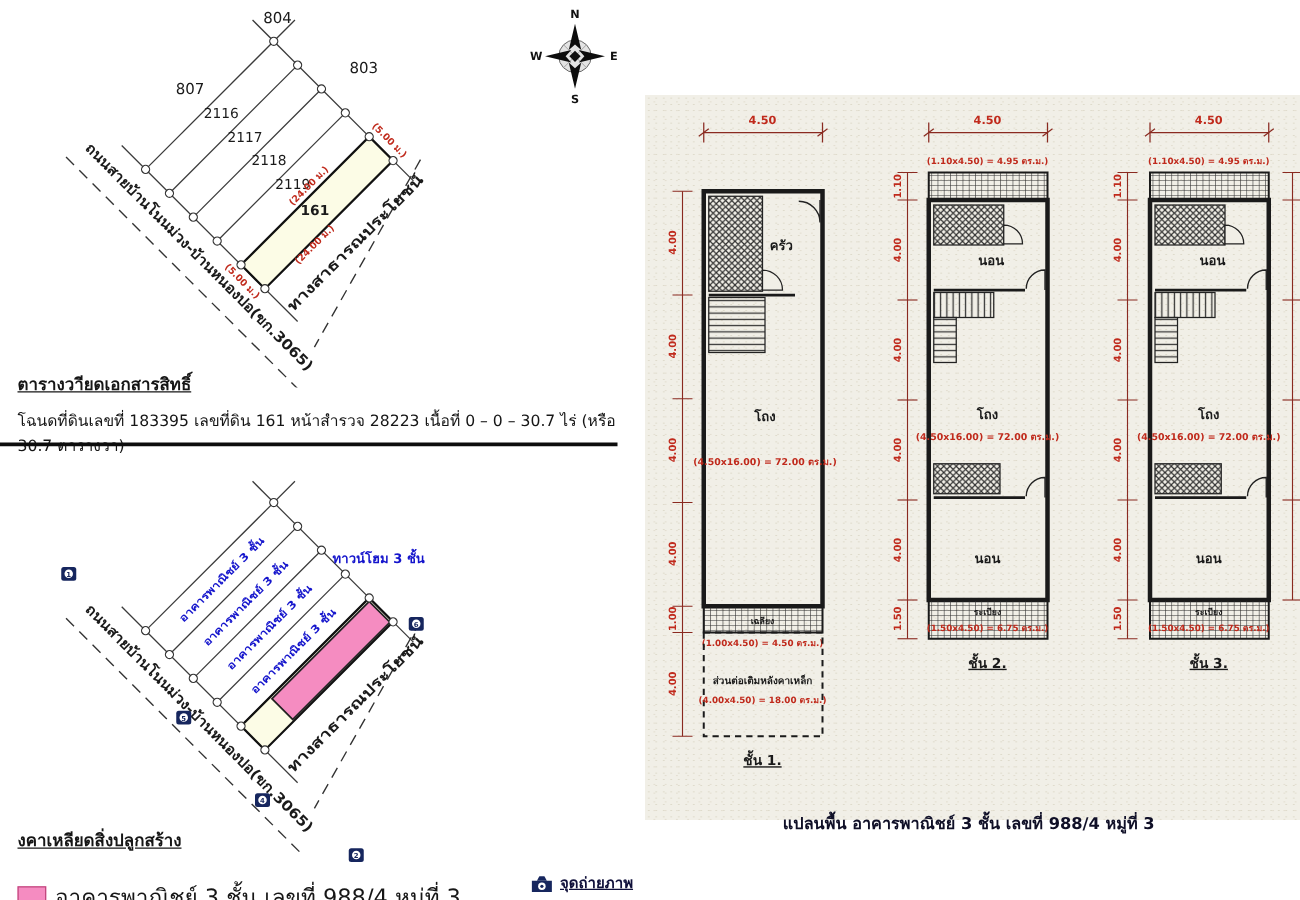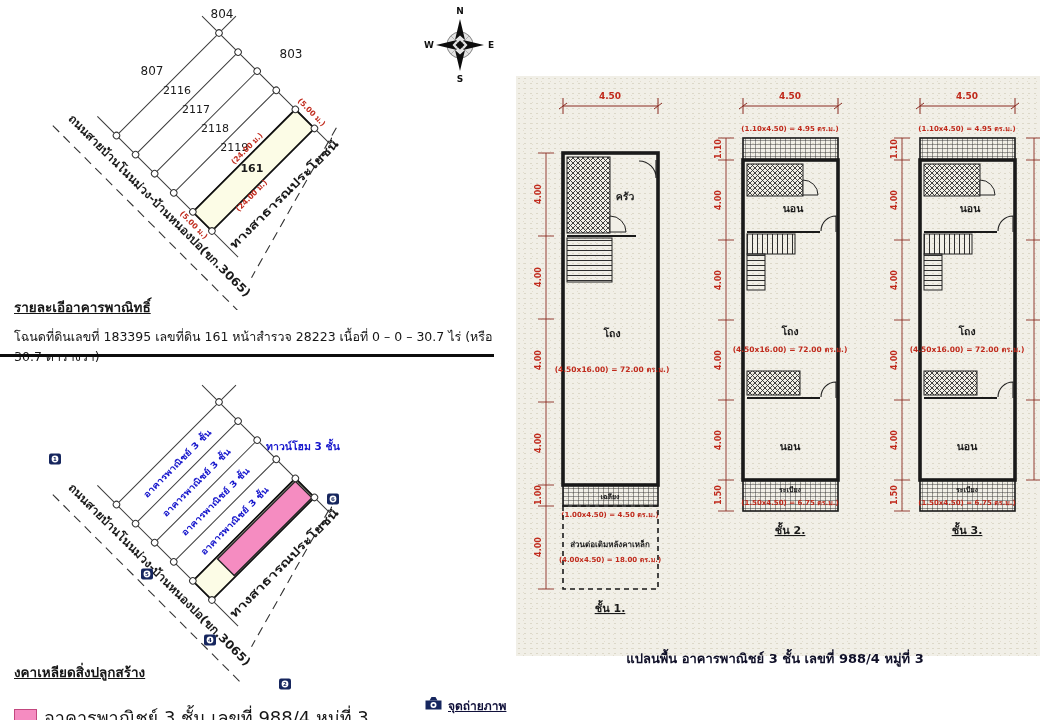--- a/index.html
+++ b/index.html
@@ -6,21 +6,21 @@
   .canvas{position:relative;width:1040px;height:720px;background:#ffffff;overflow:hidden;
           font-family:"DejaVu Sans","Liberation Sans",sans-serif;color:#111;}
   .abs{position:absolute;}
   .deed-details{left:14px;top:296px;width:490px;}
   .sec-heading{font-size:13.5px;font-weight:bold;text-decoration:underline;color:#161616;}
   .deed-body{font-size:12.5px;margin-top:9px;color:#161616;}
   .divider{left:0;top:354px;width:494px;height:3px;background:#0d0d0d;}
   .legend{left:14px;top:661px;width:360px;}
   .legend-row{display:flex;align-items:center;margin-top:20px;font-size:18px;color:#161616;}
   .swatch{width:21px;height:15px;border:1.2px solid #c2487f;margin-right:7px;}
-  .photo-note{left:424px;top:696px;display:flex;align-items:flex-start;gap:5px;}
+  .photo-note{left:424px;top:696px;display:flex;align-items:flex-end;gap:5px;}
   .photo-note span{font-size:12px;font-weight:bold;text-decoration:underline;color:#10103a;}
   .scan-panel{left:516px;top:76px;width:524px;height:580px;background:#f1efe7;
      background-image:radial-gradient(#dcd8c8 0.6px,transparent 0.7px),radial-gradient(#e2ddcf 0.5px,transparent 0.6px);
      background-size:6px 5px,9px 7px;background-position:0 0,3px 2px;}
   .plan-caption{left:545px;top:620px;width:460px;text-align:center;font-size:13px;font-weight:bold;color:#101028;margin-top:28px;}
   svg text{font-family:"DejaVu Sans","Liberation Sans",sans-serif;}
   .red{fill:#c02a1c;}
   .blue{fill:#1414cc;}
   .ink{fill:#1a1a1a;}
 </style>
@@ -97,21 +97,21 @@
     </g>
     <g font-family="'DejaVu Serif','Liberation Serif',serif" font-size="9" font-weight="bold" fill="#111" text-anchor="middle">
       <text x="36" y="10">N</text>
       <text x="36" y="78">S</text>
       <text x="5" y="44">W</text>
       <text x="67" y="44">E</text>
     </g>
   </svg>
 
   <div class="abs deed-details">
-    <div class="sec-heading">รายละเอีอาคารพาณิทธิ์</div>
+    <div class="sec-heading">ตารางวาียดเอกสารสิทธิ์</div>
     <div class="deed-body">โฉนดที่ดินเลขที่ 183395 เลขที่ดิน 161 หน้าสำรวจ 28223 เนื้อที่ 0 – 0 – 30.7 ไร่ (หรือ 30.7 ตารางวา)</div>
   </div>
   <div class="abs divider"></div>
 
   <svg class="abs" style="left:0;top:372px" width="500" height="348" viewBox="0 0 500 348">
     <g transform="translate(219,30) rotate(45)">
       <path d="M -52 183 L 212 183" stroke="#333" stroke-width="1.1" stroke-dasharray="9 6" fill="none"></path>
       <path d="M 150 -16 L 196 150" stroke="#333" stroke-width="1.1" stroke-dasharray="9 6" fill="none"></path>
       <g stroke="#3a3a3a" stroke-width="1">
         <line x1="-24" y1="0" x2="158" y2="0"></line>

